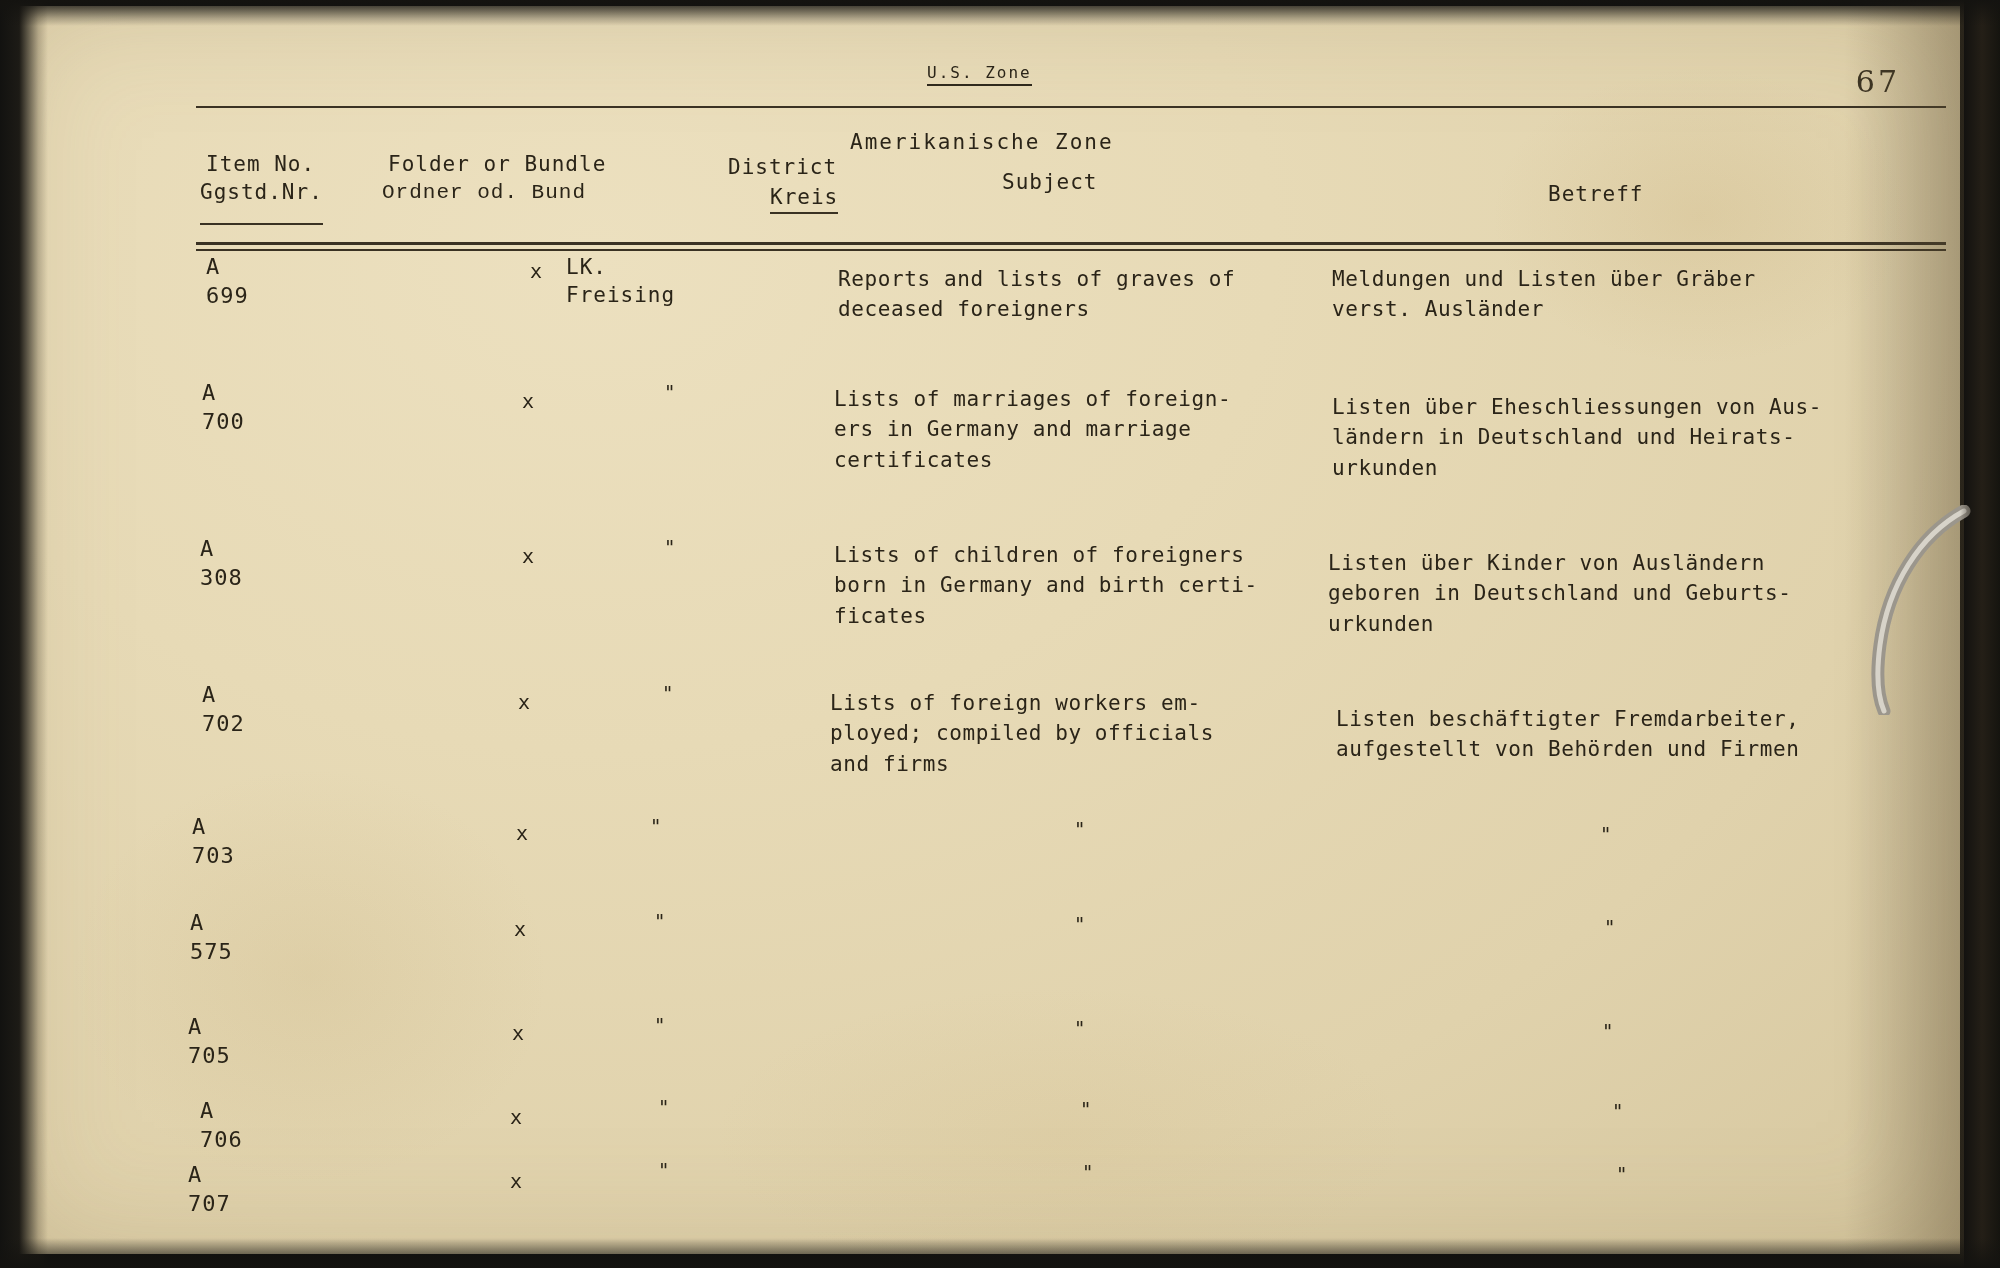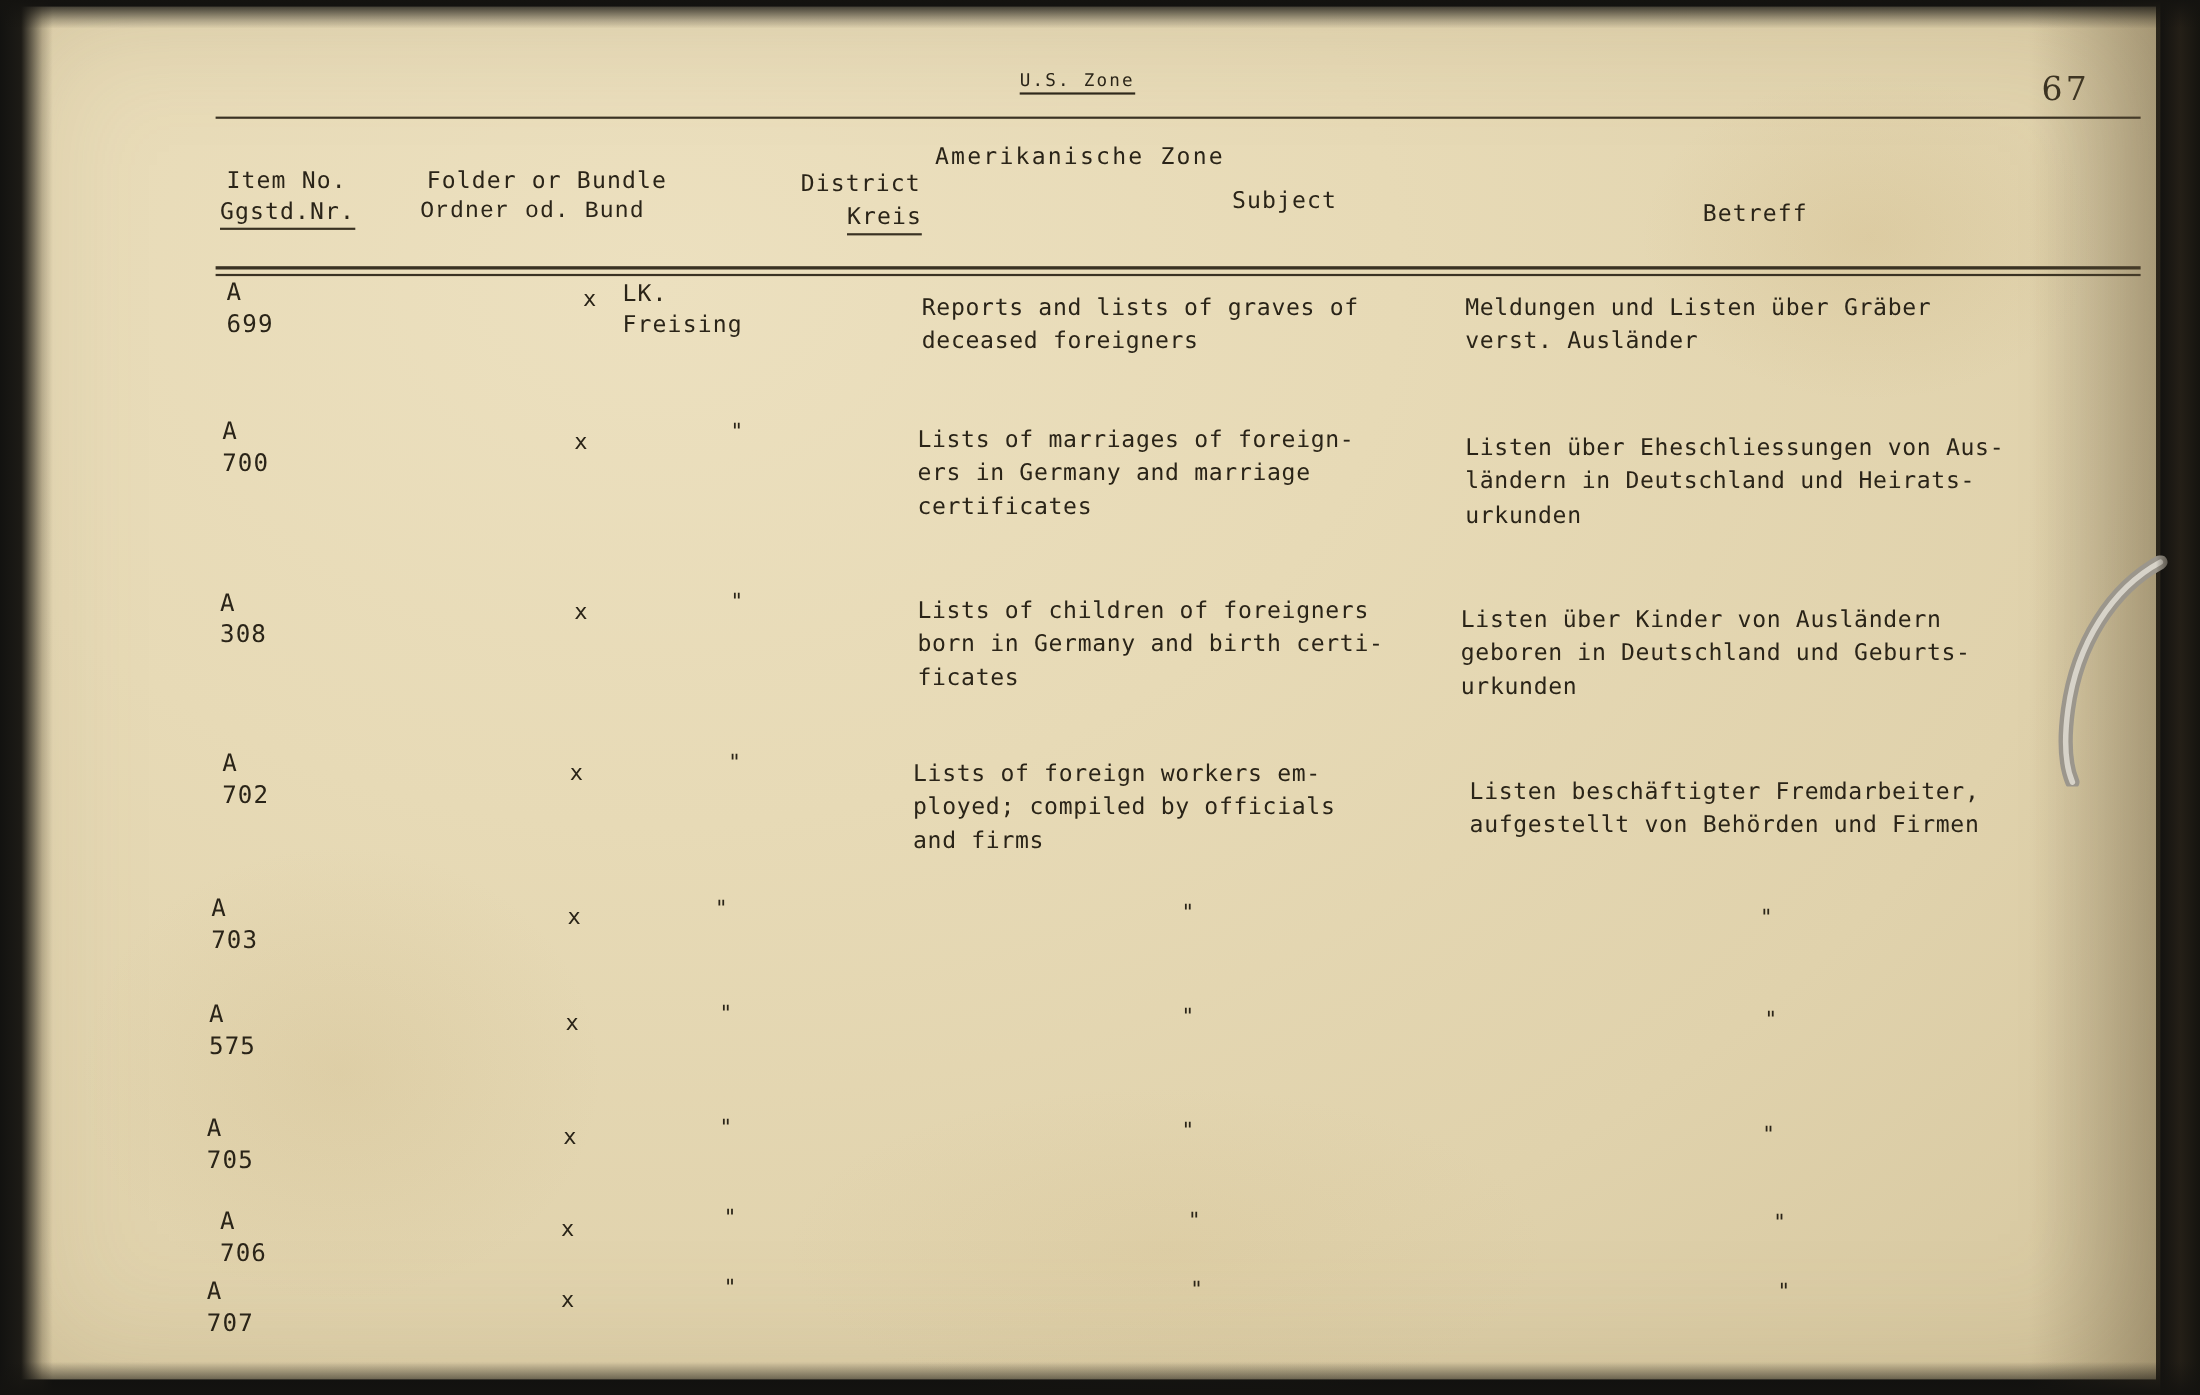--- a/index.html
+++ b/index.html
@@ -112,26 +112,26 @@
     position: absolute;
     background: #3a3223;
   }
   .rule-top   { left: 186px; top: 100px;  width: 1750px; height: 2px; }
   .rule-head2 { left: 186px; top: 236px;  width: 1750px; height: 3px; }
   .rule-head3 { left: 186px; top: 243px;  width: 1750px; height: 2px; }
 
   
   .colhead { position: absolute; font-size: 21px; letter-spacing: 1px; }
   .ch-item-en { left: 196px; top: 145px; }
-  .ch-item-de { left: 190px; top: 173px; border-bottom: 2px solid #3a3223; padding-bottom:0px;}
+  .ch-item-de { left: 190px; top: 173px; border-bottom: 2px solid #3a3223; padding-bottom:16px;}
   .ch-fold-en { left: 378px; top: 145px; }
   .ch-fold-de { left: 372px; top: 173px; font-family: Liberation Mono, monospace; }
   .ch-dist-en { left: 718px; top: 148px; }
   .ch-dist-de { left: 760px; top: 178px; border-bottom: 2px solid #3a3223; }
-  .ch-subj    { left: 1110px; top: 163px; }
+  .ch-subj    { left: 992px; top: 163px; }
   .ch-betr    { left: 1538px; top: 175px; }
 
   
   .row { position: absolute; }
   .c-item { position: absolute; font-size: 22px; letter-spacing: 1px; }
   .c-x    { position: absolute; font-size: 20px; }
   .c-dist { position: absolute; font-size: 21px; letter-spacing: 1px; }
   .c-subj { position: absolute; font-size: 21px; letter-spacing: 0.6px; line-height: 1.45; white-space: pre-line; }
   .c-betr { position: absolute; font-size: 21px; letter-spacing: 0.6px; line-height: 1.45; white-space: pre-line; }
   .dq { font-size: 19px; }

